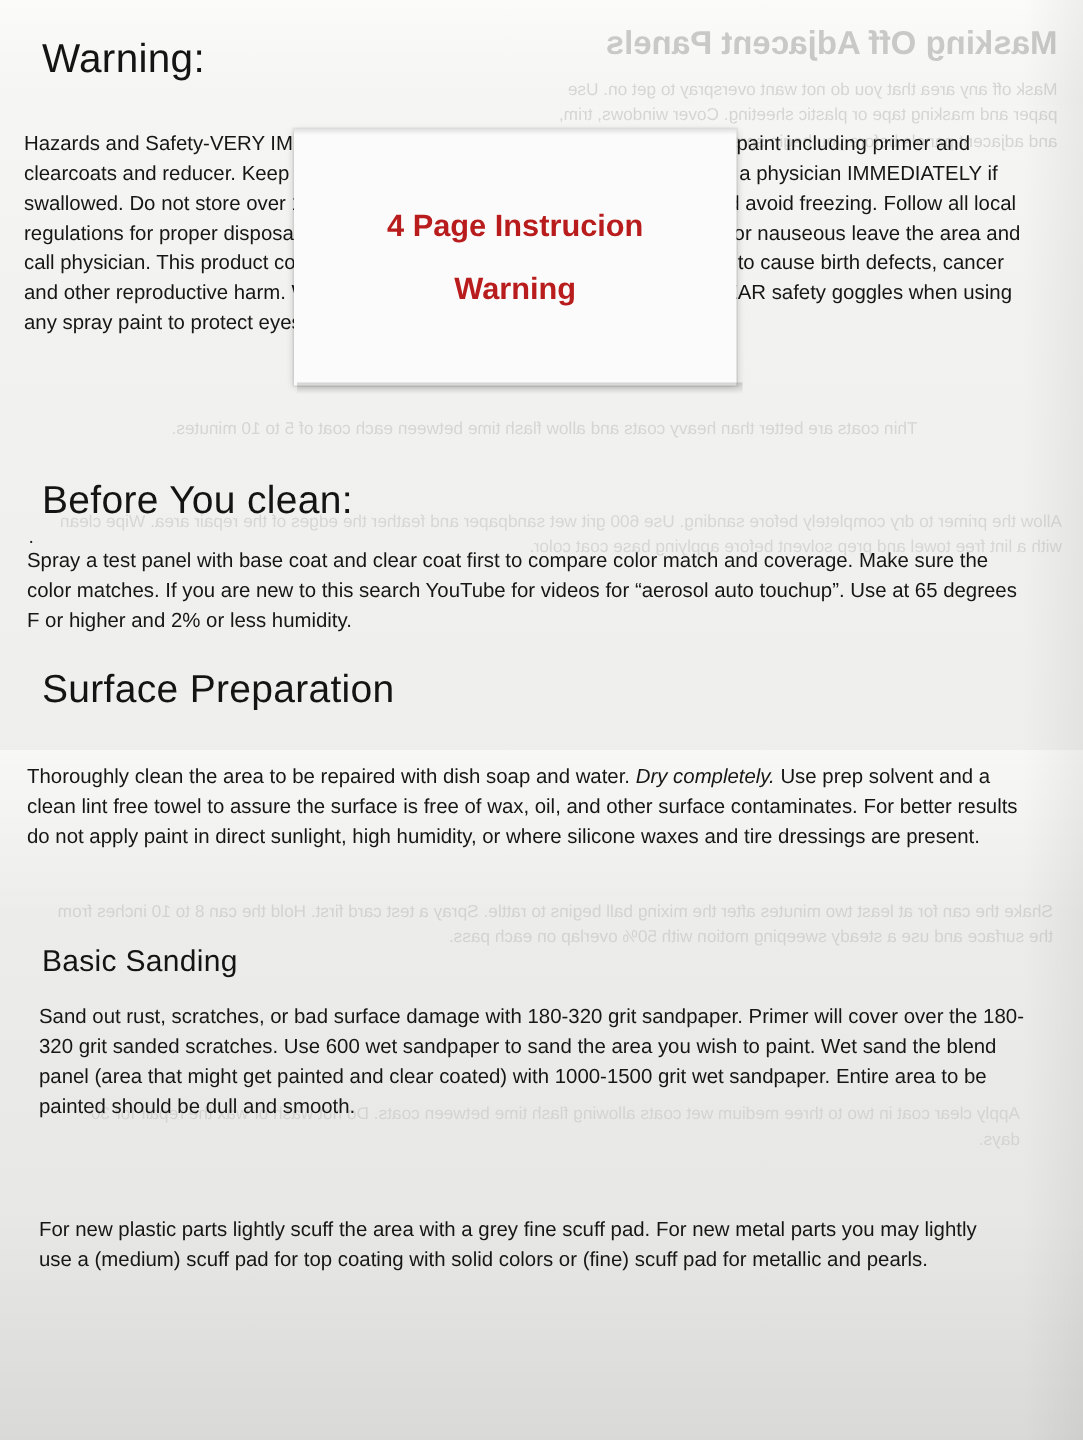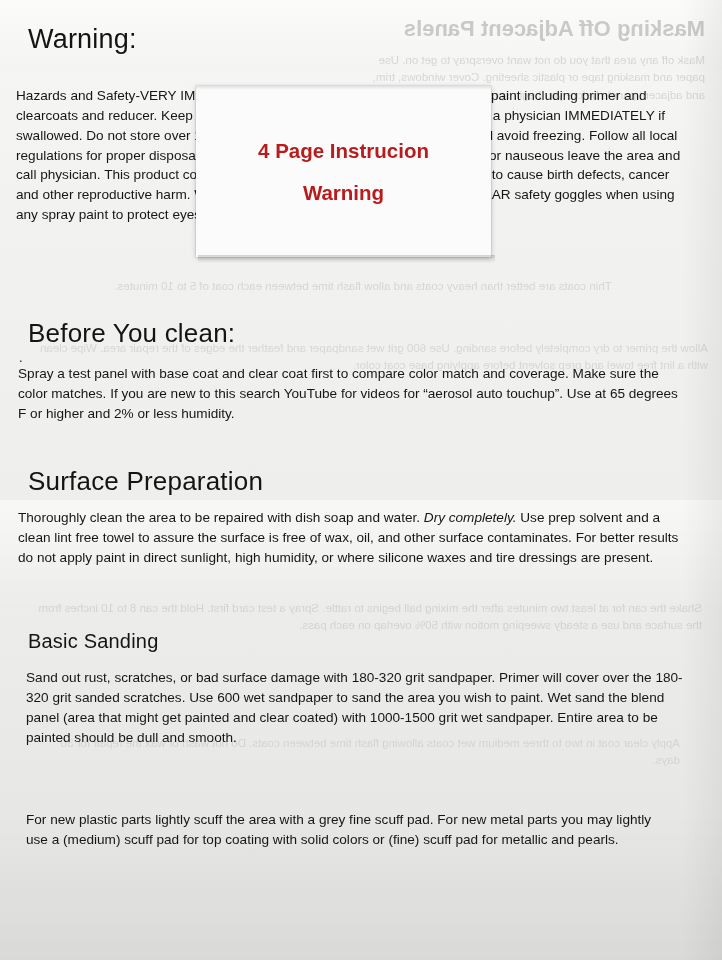--- a/index.html
+++ b/index.html
@@ -97,21 +97,21 @@
     line-height: 1.46;
   }
 
   #warning-title { position:absolute; left: 16px; top: 12px; font-size: 27px; }
   #warning-text  { position:absolute; left: 16px; top: 86px; width: 672px; }
 
   #before-title  { position:absolute; left: 16px; top: 306px; font-size: 26px; }
   #before-dot    { position:absolute; left: 19px; top: 350px; font-size: 13px; color:#222; }
   #before-text   { position:absolute; left: 18px; top: 364px; width: 660px; }
 
-  #surface-title { position:absolute; left: 16px; top: 454px; font-size: 26px; }
+  #surface-title { position:absolute; left: 16px; top: 432px; font-size: 26px; }
   #surface-text  { position:absolute; left: 18px; top: 508px; width: 665px; }
 
   #sanding-title { position:absolute; left: 16px; top: 618px; font-size: 20px; }
   #sanding-text  { position:absolute; left: 26px; top: 668px; width: 660px; }
   #sanding-text2 { position:absolute; left: 26px; top: 770px; width: 645px; margin-top: 40px; }
 
   .em { font-style: italic; }
 
   
   #overlay-card {

